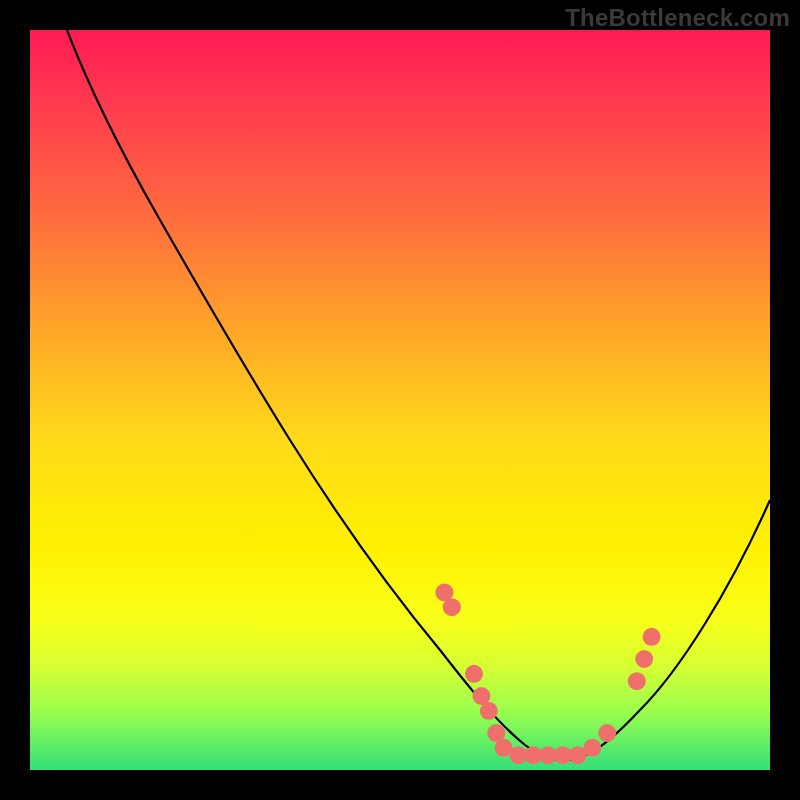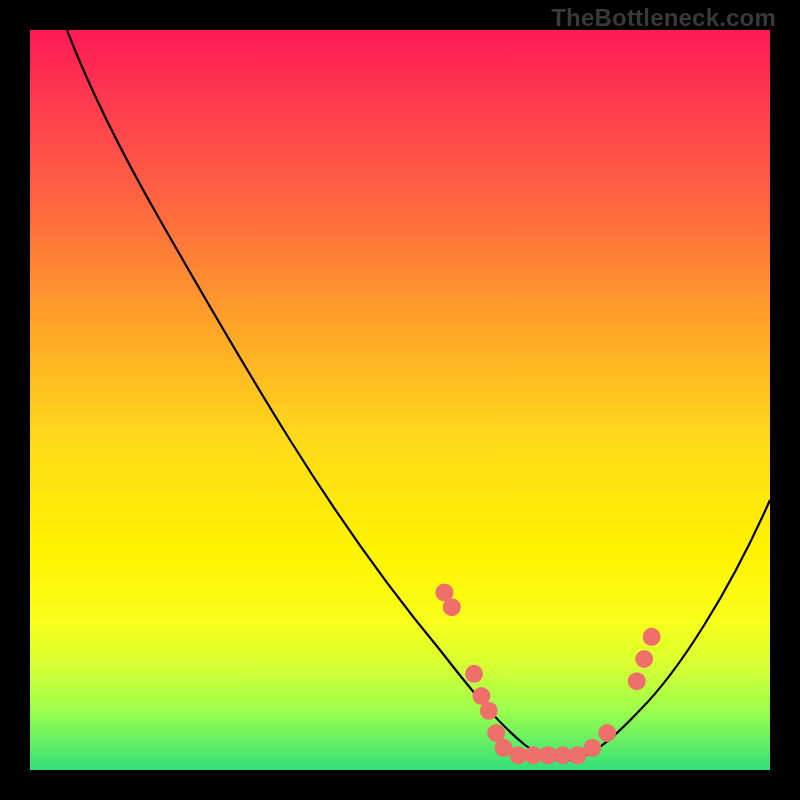--- a/index.html
+++ b/index.html
@@ -25,21 +25,21 @@
       #ffd91a 55%,
       #fff200 70%,
       #f8ff1a 80%,
       #d6ff33 86%,
       #9bff4d 92%,
       #33e07a 100%);
   }
   .watermark {
     position: absolute;
     top: 4px;
-    right: 24px;
+    right: 10px;
     color: #3a3a3a;
     font-size: 24px;
     font-weight: 600;
     letter-spacing: 0.2px;
   }
   svg.plot {
     position: absolute;
     left: 30px;
     top: 30px;
     width: 740px;

